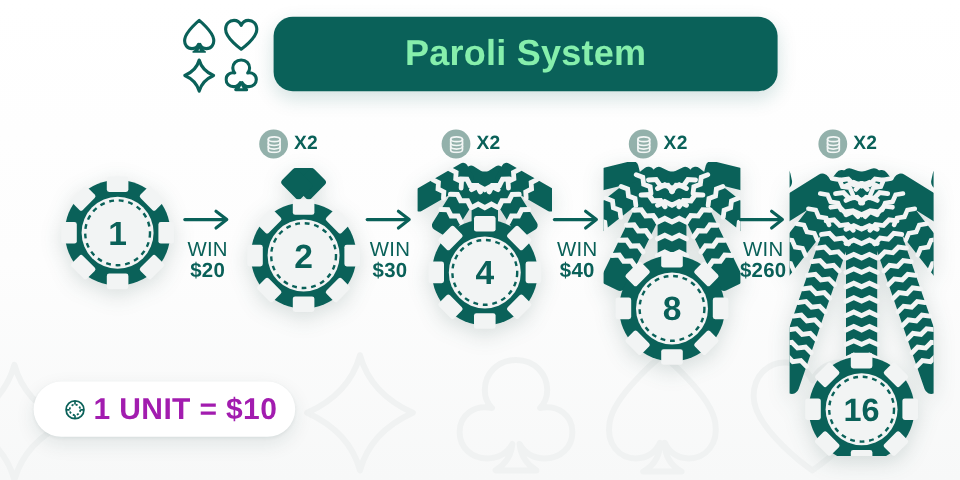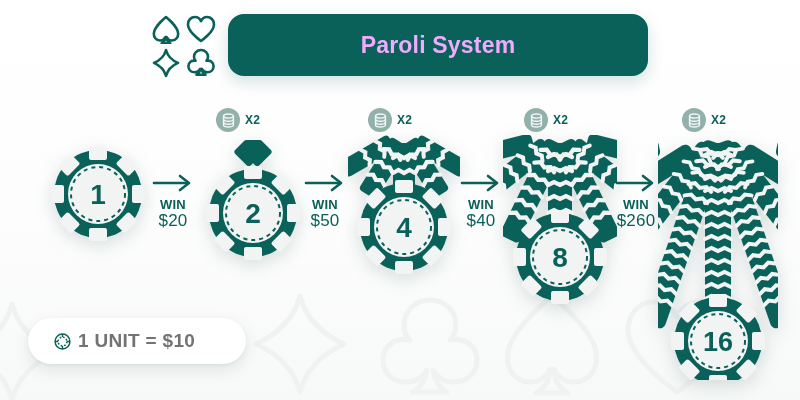--- a/index.html
+++ b/index.html
@@ -17,49 +17,49 @@
   .wm svg{display:block;}
 
   
   #titlebar{
     position:absolute;left:228px;top:14px;width:420px;height:62px;
     background:#0a6159;border-radius:16px;
     display:flex;align-items:center;justify-content:center;
     box-shadow:0 6px 16px rgba(10,97,89,.18);
   }
   #titlebar .t{
-    color:#f0abfc;font-size:23px;font-weight:bold;letter-spacing:.2px;
+    color:#86efac;font-size:30px;font-weight:bold;letter-spacing:.2px;
     white-space:nowrap;
   }
   #suitcluster{position:absolute;left:150px;top:14px;width:72px;height:62px;}
   #suitcluster .s{position:absolute;color:#0a6159;}
 
   
   #unitbadge{
     position:absolute;left:28px;top:318px;width:218px;height:46px;
     background:#ffffff;border-radius:23px;
     box-shadow:0 6px 16px rgba(20,60,55,.10), 0 1px 3px rgba(20,60,55,.07);
     display:flex;align-items:center;gap:6px;padding-left:25px;box-sizing:border-box;
   }
-  #unitbadge .txt{color:#737373;font-size:19px;font-weight:bold;letter-spacing:.3px;white-space:nowrap;}
+  #unitbadge .txt{color:#a21caf;font-size:25px;font-weight:bold;letter-spacing:.3px;white-space:nowrap;}
 
   
   .step{position:absolute;}
   .stack{position:absolute;}
   .stack svg{display:block;filter:drop-shadow(0 5px 9px rgba(20,60,55,.16));}
 
   .x2{position:absolute;display:flex;align-items:center;gap:5px;}
   .x2 .circ{width:24px;height:24px;border-radius:50%;background:#93b1ab;
             display:flex;align-items:center;justify-content:center;}
-  .x2 .lab{color:#0a6159;font-size:12px;font-weight:bold;letter-spacing:.2px;text-align:center;}
+  .x2 .lab{color:#0a6159;font-size:16px;font-weight:bold;letter-spacing:.2px;text-align:center;}
 
   .arrowgroup{position:absolute;text-align:center;width:62px;}
   .arrowgroup .ar{display:block;margin:0 auto;}
-  .arrowgroup .w{color:#0a6159;font-size:13px;font-weight:bold;line-height:1.02;letter-spacing:.2px;}
-  .arrowgroup .m{color:#0a6159;font-size:17px;font-weight:normal;line-height:1.15;letter-spacing:.2px;}
+  .arrowgroup .w{color:#0a6159;font-size:17px;font-weight:normal;line-height:1.02;letter-spacing:.2px;}
+  .arrowgroup .m{color:#0a6159;font-size:17px;font-weight:bold;line-height:1.15;letter-spacing:.2px;}
 </style>
 </head>
 <body>
 
 <div id="stage">
 
   <div class="wm" style="left:248px;top:288px;">
     <svg width="104" height="112" viewBox="0 0 104 112" fill="none" stroke="currentColor" stroke-width="5" stroke-linejoin="round">
       <path d="M52 8 C58 30 74 46 96 56 C74 66 58 82 52 104 C46 82 30 66 8 56 C30 46 46 30 52 8 Z"></path>
     </svg>
@@ -211,21 +211,21 @@
   </div>
 
   <div class="arrowgroup" style="left:294px;top:172px;">
     <span class="ar">
       <svg width="42" height="22" viewBox="0 0 42 22" fill="none" stroke="#0a6159" stroke-width="2.6" stroke-linecap="round" stroke-linejoin="round">
         <path d="M2 11 H36"></path>
           <path d="M28 4 L37 11 L28 18"></path>
       </svg>
     </span>
     <div class="w">WIN</div>
-    <div class="m">$50</div>
+    <div class="m">$30</div>
   </div>
 
   <div class="x2" style="left:368px;top:108px;">
     <span class="circ">
       <svg width="13" height="15" viewBox="0 0 14 16" fill="none" stroke="#f2f6f5" stroke-width="1.5" stroke-linecap="round">
         <ellipse cx="7" cy="3.2" rx="5.3" ry="2.2"></ellipse>
         <path d="M1.7 3.2 V12.8 C1.7 14 4.1 15 7 15 C9.9 15 12.3 14 12.3 12.8 V3.2"></path>
         <path d="M1.7 6.6 C1.7 7.8 4.1 8.8 7 8.8 C9.9 8.8 12.3 7.8 12.3 6.6"></path>
         <path d="M1.7 9.8 C1.7 11 4.1 12 7 12 C9.9 12 12.3 11 12.3 9.8"></path>
       </svg>

